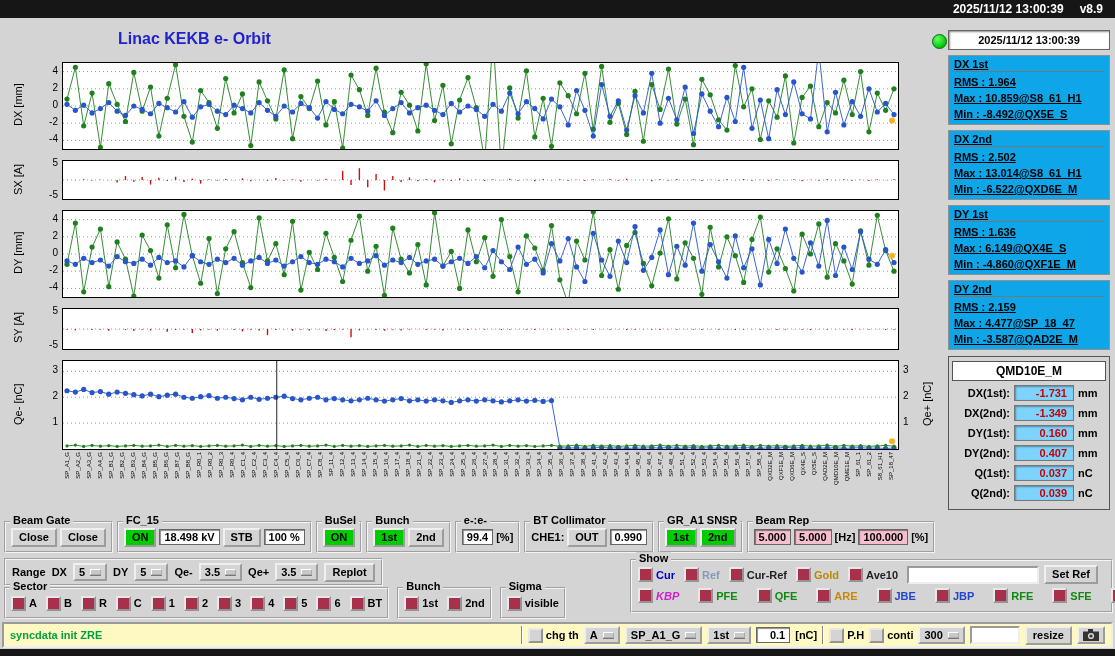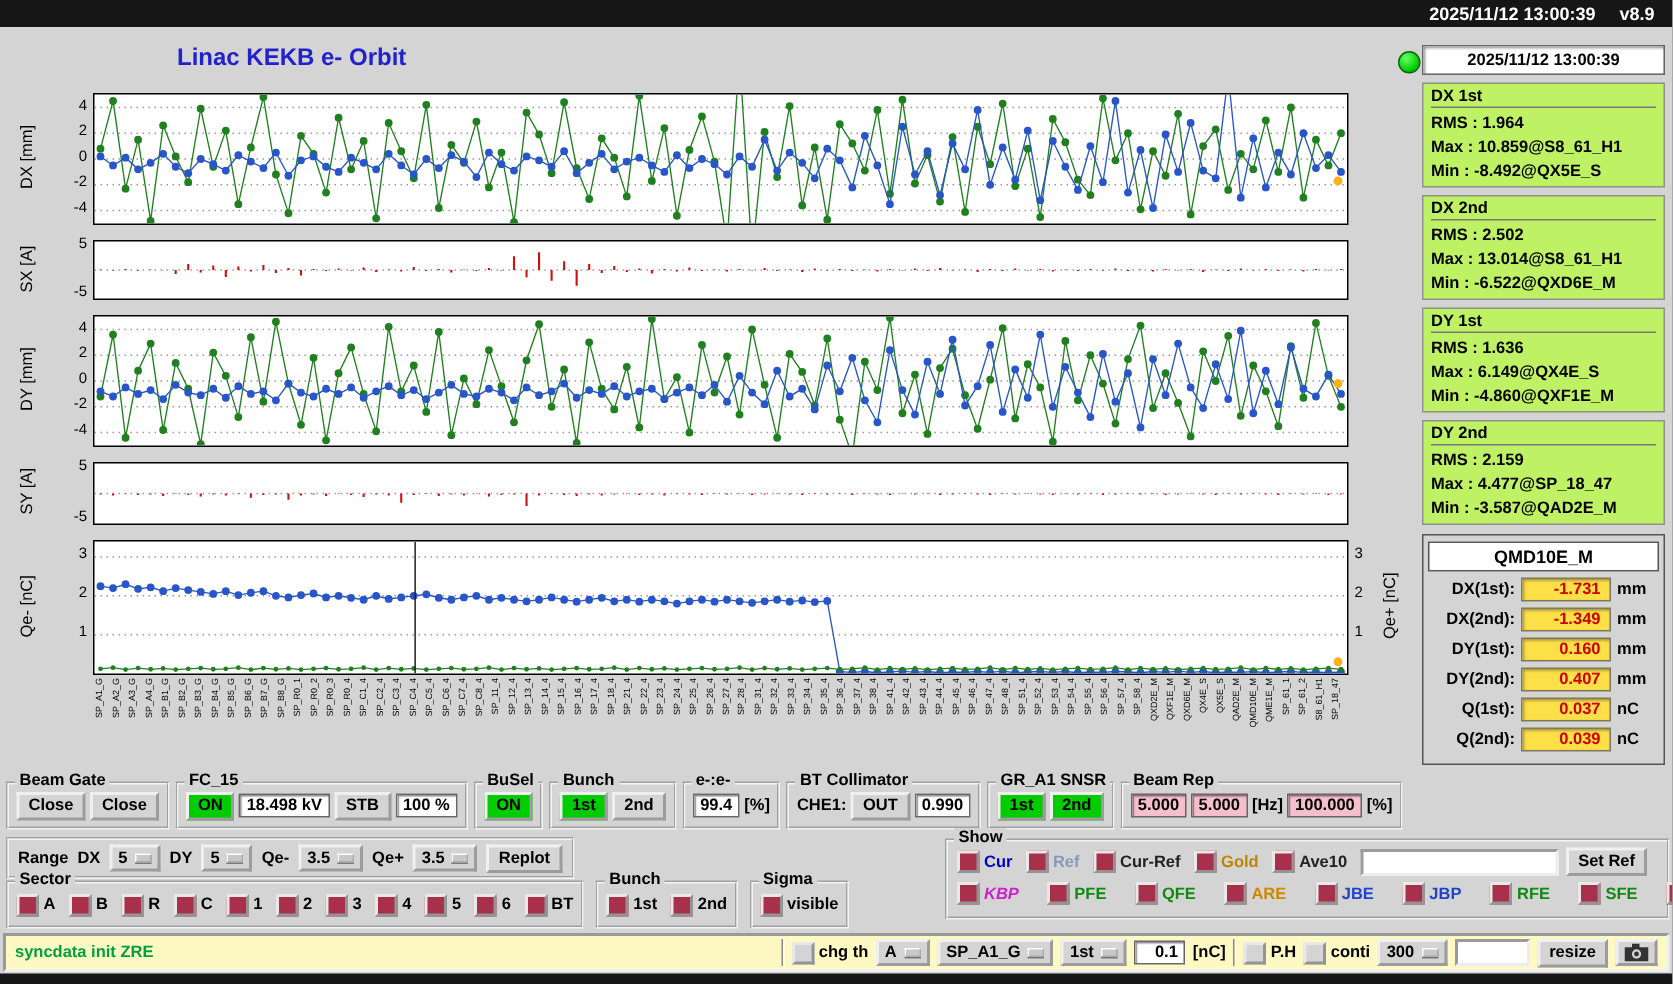--- a/index.html
+++ b/index.html
@@ -24,30 +24,30 @@
   .ytick{position:absolute;font-size:10px;width:26px;text-align:right;color:#000;}
   .ytick.right{text-align:left;}
   .axis-name{position:absolute;font-size:11px;writing-mode:vertical-rl;transform:rotate(180deg);
     text-align:center;width:14px;height:90px;color:#000;}
   
   .rightpanel{position:absolute;left:948px;top:30px;width:162px;}
   .led{position:absolute;left:932px;top:34px;width:13px;height:13px;border-radius:50%;
     background:radial-gradient(circle at 35% 30%,#66ff66,#00c800 70%);border:1px solid #046804;}
   .dtbox{background:#fff;border:1px solid #666;box-shadow:inset 1px 1px 2px rgba(0,0,0,.45);
     font-size:11px;font-weight:bold;text-align:center;padding:3px 4px;}
-  .statbox{border:1px solid #909090;margin-top:5px;padding:2px 5px;background:#bef264;
-    font-size:11px;font-weight:bold;}
+  .statbox{border:1px solid #909090;margin-top:5px;padding:2px 5px;background:#0ea5e9;
+    font-size:11px;font-weight:bold;text-decoration:underline;}
   .stat-title{border-bottom:1px solid #777;padding-bottom:1px;margin-bottom:2px;}
   .stat-line{line-height:16px;white-space:nowrap;}
   .qmd{border:1px solid #555;margin-top:6px;padding:4px 3px;background:#d4d4d4;}
   .qmd-title{background:#fff;border:1px solid #555;text-align:center;font-weight:bold;
     font-size:12px;margin-bottom:4px;padding:2px 0;}
   .qmd-row{display:flex;align-items:center;gap:4px;margin:4px 0;font-size:11px;font-weight:bold;}
   .qmd-label{width:58px;text-align:right;}
-  .qmd-val{width:46px;background:#fde047;border:1px solid #777;box-shadow:inset 1px 1px 2px rgba(0,0,0,.35);
+  .qmd-val{width:46px;background:#7dd3fc;border:1px solid #777;box-shadow:inset 1px 1px 2px rgba(0,0,0,.35);
     color:#cc0000;text-align:right;padding:1px 6px;}
   
   .grp{position:relative;border:2px groove #f4f4f4;display:flex;align-items:center;gap:3px;
     padding:3px 5px;height:22px;background:#d4d4d4;}
   .legend{position:absolute;top:-9px;left:4px;background:#d4d4d4;padding:0 3px;
     font-size:11px;font-weight:bold;white-space:nowrap;}
   .btn{border:2px outset #f0f0f0;background:#d4d4d4;font-size:11px;font-weight:bold;
     padding:1px 6px;line-height:13px;white-space:nowrap;}
   .btn.green{background:#00cc00;}
   .disp{background:#fff;border:1px solid #666;box-shadow:inset 1px 1px 1px rgba(0,0,0,.45);

